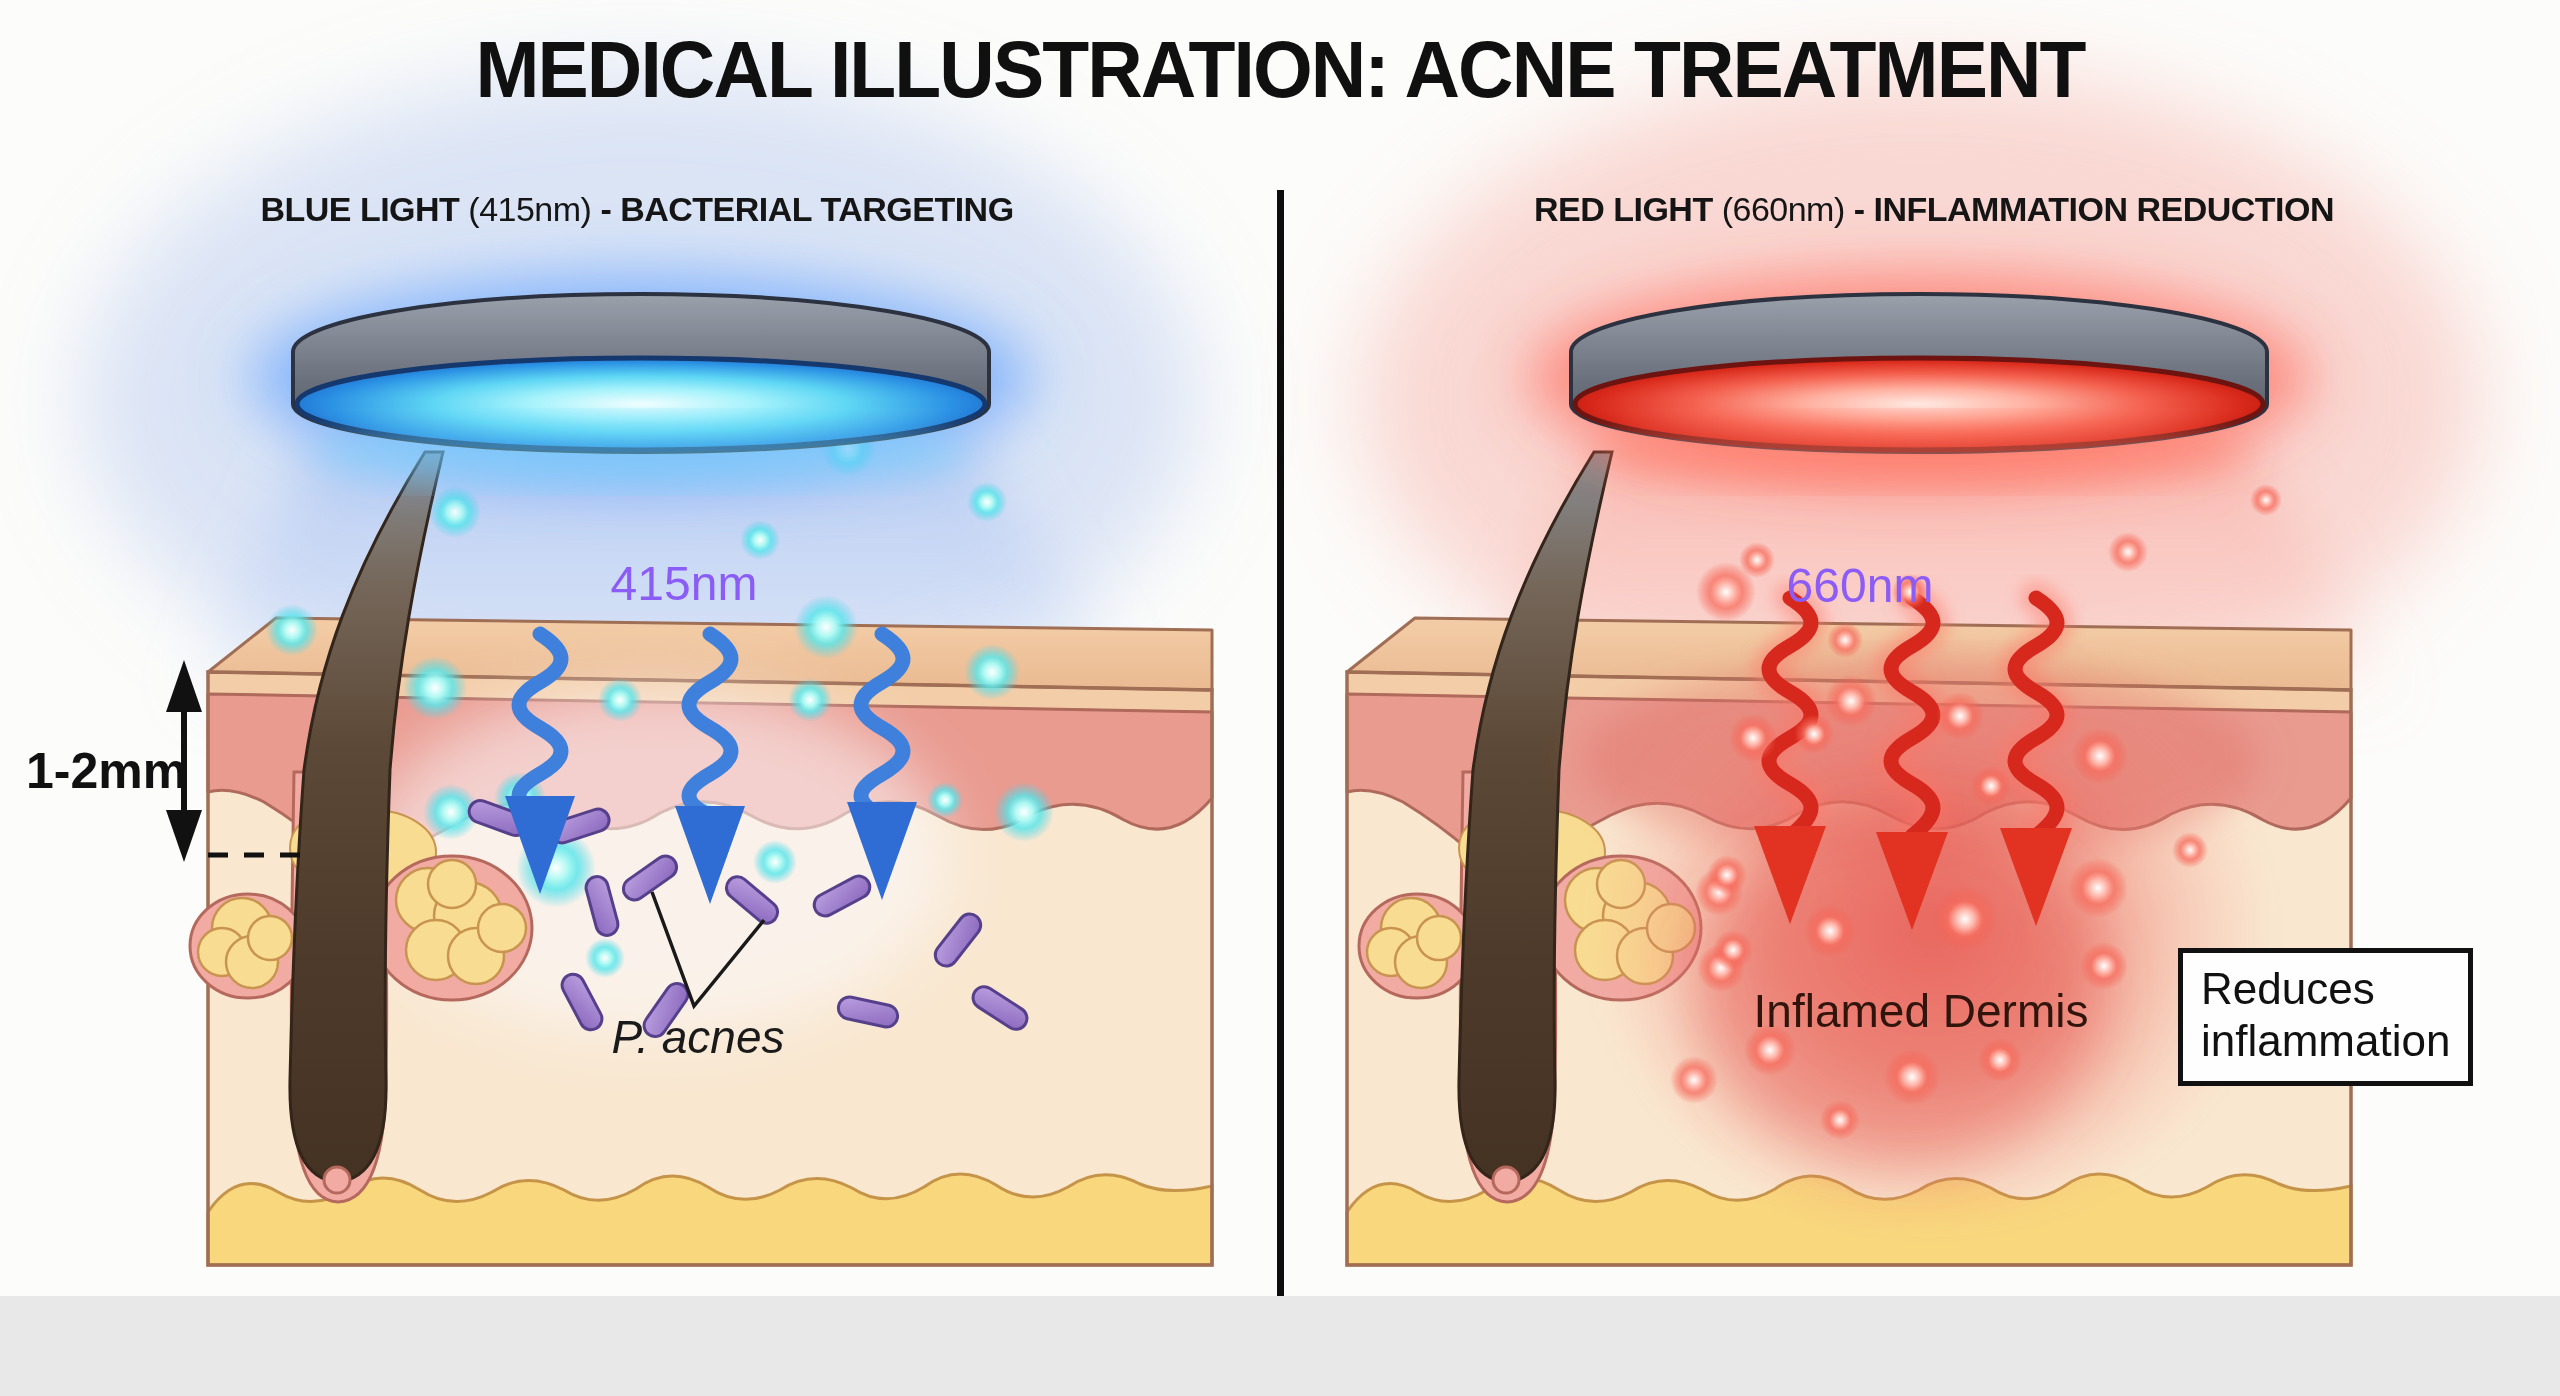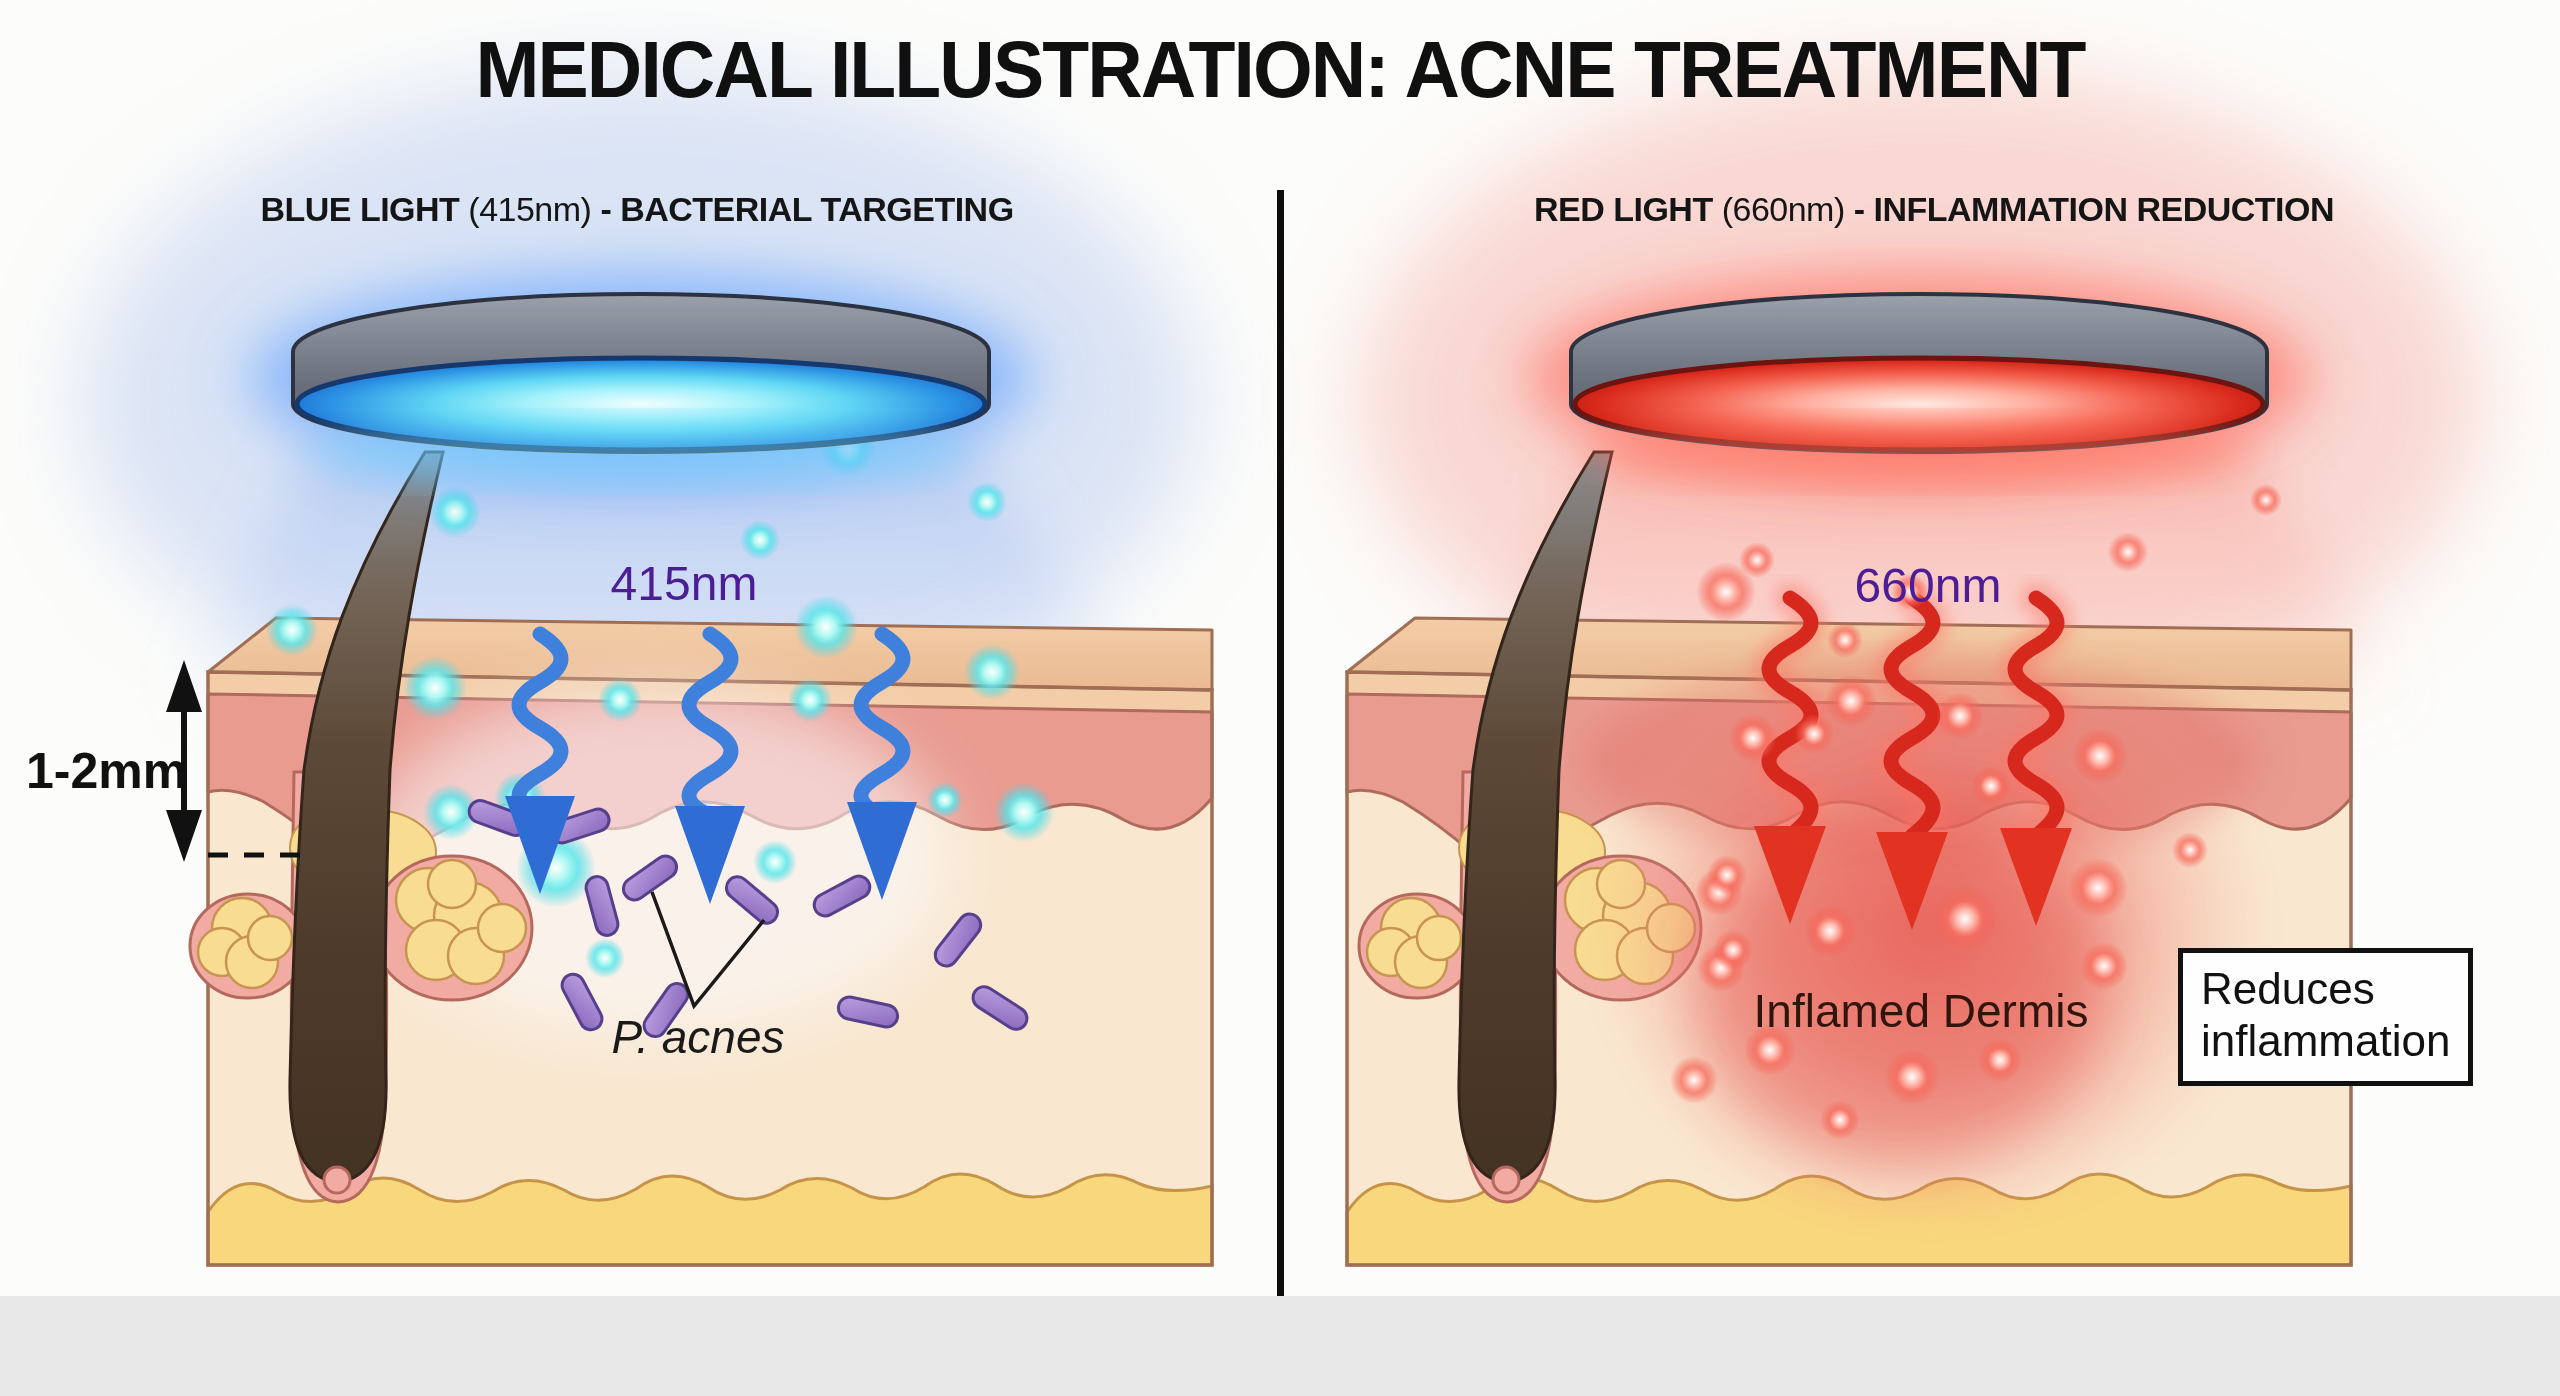--- a/index.html
+++ b/index.html
@@ -11,23 +11,23 @@
   .txt{position:absolute;white-space:nowrap;}
   .title{
     left:1280px;top:24px;transform:translateX(-50%) scaleX(0.96);transform-origin:center;
     font-size:80px;font-weight:700;letter-spacing:-2px;color:#101010;
   }
   .hdr{font-size:34px;top:190px;transform:translateX(-50%);color:#151515;letter-spacing:-0.5px;}
   .hdr .b{font-weight:700;}
   .hdr .n{font-weight:400;}
   .hdr-left{left:637px;}
   .hdr-right{left:1934px;}
-  .wavelength{font-size:48px;font-weight:400;color:#4c1d95;transform:translateX(-50%);}
+  .wavelength{font-size:48px;font-weight:400;color:#8b5cf6;transform:translateX(-50%);}
   .wl-blue{left:684px;top:556px;}
-  .wl-red{left:1928px;top:558px;}
+  .wl-red{left:1860px;top:558px;}
   .depth-label{left:26px;top:742px;width:142px;text-align:right;font-size:50px;font-weight:600;color:#111;}
   .species-label{left:698px;top:1010px;transform:translateX(-50%);font-size:46px;font-style:italic;color:#1a1a1a;}
   .tissue-label{left:1921px;top:984px;transform:translateX(-50%);font-size:46px;color:#31150d;}
   .callout{
     position:absolute;background:#fefefe;border:5px solid #111;
     padding:10px 18px 14px 18px;font-size:44px;line-height:1.18;color:#111;
   }
   .callout .row{display:block;white-space:nowrap;}
   .box-kills{left:856px;top:962px;}
   .box-reduces{left:2154px;top:948px;margin-left:24px;}

